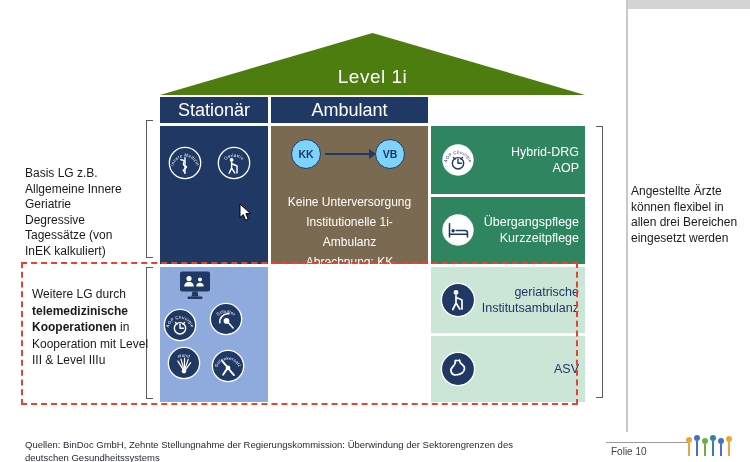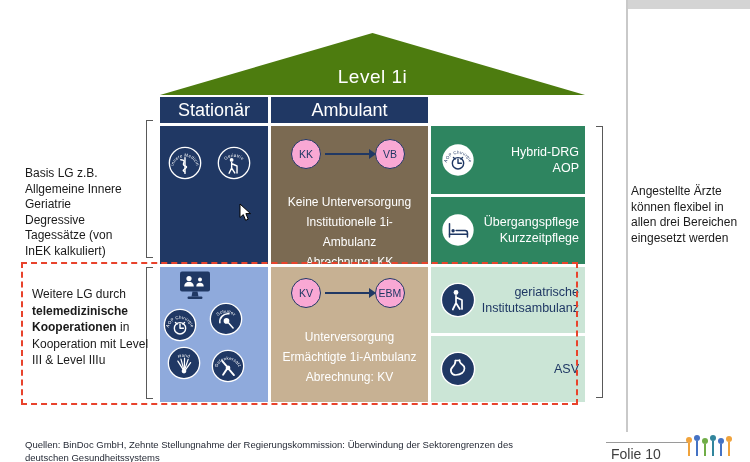--- a/index.html
+++ b/index.html
@@ -21,41 +21,41 @@
   .cellhead{position:absolute;height:26px;background:#203864;color:#fff;font-size:18px;
             display:flex;align-items:center;justify-content:center}
   .cell{position:absolute}
   .cellbody{position:absolute;left:0;width:100%;text-align:center;color:#fff;
             font-size:12px;line-height:20px}
   .hybtext{position:absolute;left:50px;right:6px;text-align:right;color:#fff;
            font-size:12.5px;line-height:16px}
   .hybtext.dark{color:#1f3864}
 
   
-  .node{position:absolute;width:30px;height:30px;border-radius:50%;background:#f9a8d4;
-        border:1.5px solid #203864;color:#203864;font-weight:normal;font-size:10.5px;
+  .node{position:absolute;width:30px;height:30px;border-radius:50%;background:#7dd3fc;
+        border:1.5px solid #203864;color:#203864;font-weight:bold;font-size:10.5px;
         display:flex;align-items:center;justify-content:center}
   .arrowline{position:absolute;height:2px;background:#203864}
   .arrowline::after{content:"";position:absolute;right:-7px;top:-4px;width:0;height:0;
         border-left:7px solid #203864;border-top:5px solid transparent;border-bottom:5px solid transparent}
 
   
   .bracket-l{border:1.5px solid #595959;border-right:none;width:7px}
   .bracket-r{border:1.5px solid #595959;border-left:none;width:7px}
   .dashedbox{left:21px;top:262px;width:557px;height:143px;border:2px dashed #e8432c}
 
   
   .note{color:#1a1a1a;font-size:12px;line-height:15.5px}
   .note-bl{color:#1a1a1a;font-size:12px;line-height:16.5px}
   .note-bl b{font-weight:bold}
 
   
   .sources{color:#1f2430;font-size:9.5px;line-height:13px}
   .folieline{left:606px;top:442px;width:82px;height:1px;background:#9a9a9a}
-  .folie{left:611px;top:446px;color:#3f3f3f;font-size:14px}
+  .folie{left:611px;top:446px;color:#3f3f3f;font-size:10px}
 
   
   .arcw{fill:#ffffff;font-size:4.6px;letter-spacing:.25px}
   .arcn{fill:#203864;font-size:4.6px;letter-spacing:.25px}
 </style>
 </head>
 <body>
 
 <div class="page">
 
@@ -190,28 +190,20 @@
       <text class="arcw"><textPath href="#aGL" startOffset="50%" text-anchor="middle">Gelenkersatz</textPath></text>
       <g stroke="#fff" stroke-width="2" fill="none" stroke-linecap="round">
         <path d="M12 12.8 L16.3 17.8"></path>
         <circle cx="18" cy="20" r="2.5" fill="#fff" stroke="none"></circle>
         <path d="M19.8 22.3 L24.3 27.6"></path>
         <path d="M16.2 22.1 L12.8 27.2"></path>
       </g>
     </svg>
   </div>
 
-  <div class="cell" style="left:271px;top:267px;width:157px;height:135px;background:#c7b193">
-    <div class="node" style="left:20px;top:11px">KV</div>
-    <div class="arrowline" style="left:54px;top:25px;width:44px"></div>
-    <div class="node" style="left:104px;top:11px">EBM</div>
-    <div class="cellbody prelines" style="top:60px">Unterversorgung
-Ermächtigte 1i-Ambulanz
-Abrechnung: KV</div>
-  </div>
 
   <div class="cell" style="left:431px;top:267px;width:154px;height:66px;background:#cbe5d6">
     <svg class="abs" style="left:9px;top:15px" width="36" height="36" viewBox="0 0 36 36">
       <circle cx="18" cy="18" r="16.6" fill="#203864" stroke="#ffffff" stroke-width="1.4"></circle>
       <g stroke="#fff" stroke-width="1.7" fill="none" stroke-linecap="round">
         <circle cx="16" cy="10.5" r="2.4" fill="#fff" stroke="none"></circle>
         <path d="M16 13.8 V21 M16 21 L12.8 27.5 M16 21 L19.8 27 M16.3 15.5 L22 18 M22 18 V27"></path>
       </g>
     </svg>
     <div class="hybtext dark prelines" style="top:17px">geriatrische

